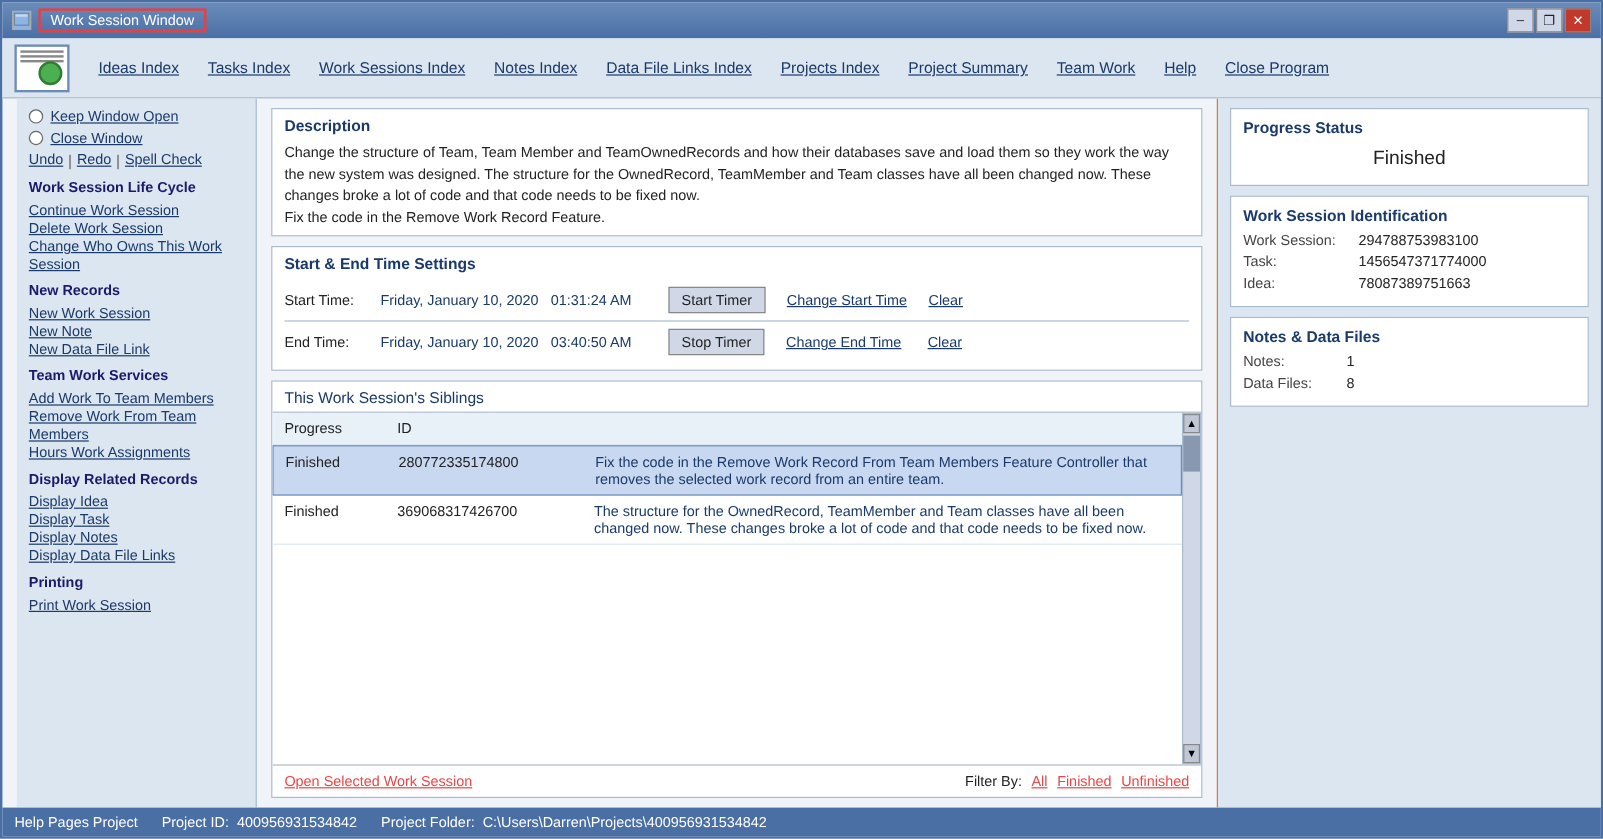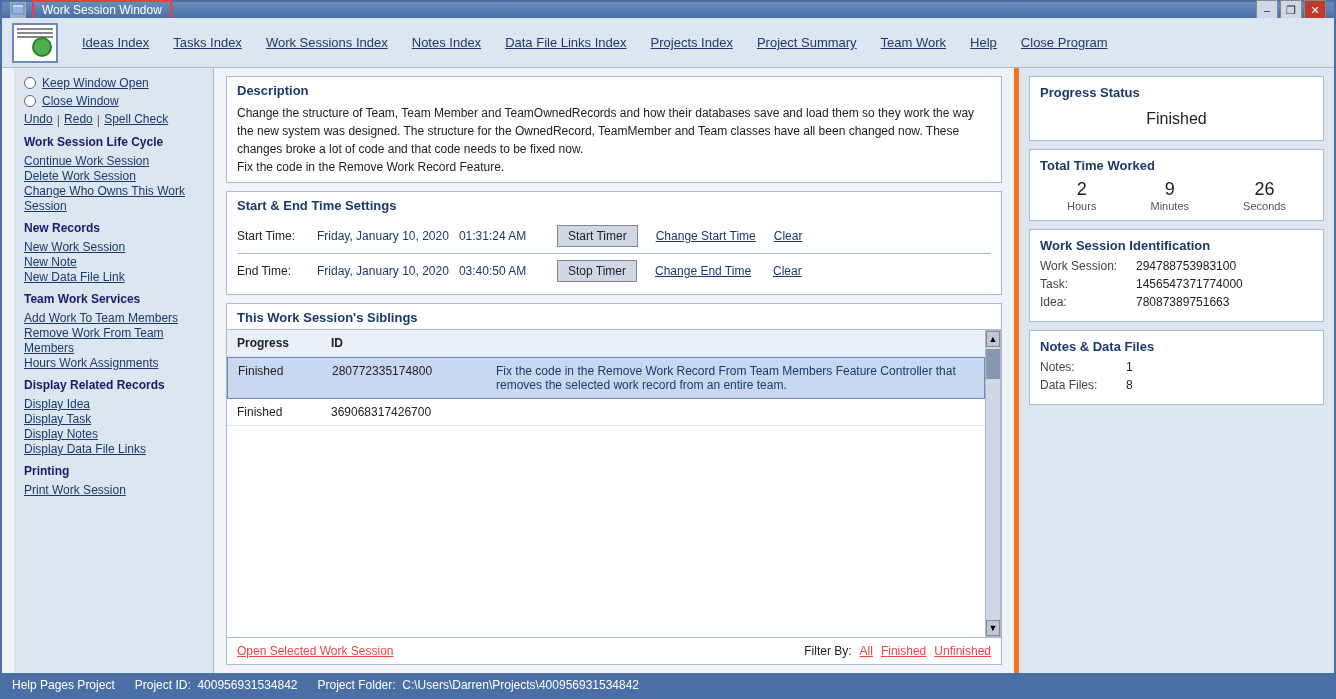--- a/index.html
+++ b/index.html
@@ -14,21 +14,21 @@
     .window {
       width: 1336px;
       height: 699px;
       display: flex;
       flex-direction: column;
       border: 2px solid #4a6fa5;
       background: #f0f4f8;
     }
     .title-bar {
       background: linear-gradient(to bottom, #6b8cba, #4a6fa5);
-      height: 16px;
+      height: 30px;
       display: flex;
       align-items: center;
       justify-content: space-between;
       padding: 0 8px;
       flex-shrink: 0;
       gap: 20px;
     }
     .title-bar-left {
       display: flex;
       align-items: center;
@@ -264,21 +264,21 @@
     
     .siblings-box {
       border: 1px solid #aabbd0;
       background: white;
       flex: 1;
       display: flex;
       flex-direction: column;
       overflow: hidden;
     }
     .siblings-title {
-      font-weight: bold;
+      font-weight: normal;
       color: #1a3a6b;
       font-size: 13px;
       padding: 6px 10px 4px 10px;
       border-bottom: 1px solid #aabbd0;
     }
     .siblings-list {
       flex: 1;
       overflow-y: auto;
       position: relative;
     }
@@ -288,21 +288,21 @@
       display: grid;
       grid-template-columns: 90px 160px 1fr;
       gap: 4px;
       cursor: pointer;
     }
     .sibling-item.selected {
       background: #c8d8f0;
       border: 1px solid #6b8cba;
     }
     .sibling-col-header {
-      font-weight: bold;
+      font-weight: normal;
       color: #222;
       font-size: 12px;
     }
     .sibling-col-value {
       color: #222;
       font-size: 12px;
     }
     .sibling-desc {
       font-size: 12px;
       color: #1a3a6b;
@@ -323,21 +323,21 @@
     }
     .filter-label {
       font-size: 12px;
       color: #222;
       margin-left: auto;
     }
     
     .right-panel {
       width: 320px;
       background: #dce6f0;
-      border-left: 5px solid #f97316;
+      border-left: 1px solid #f97316;
       padding: 8px 10px;
       flex-shrink: 0;
       display: flex;
       flex-direction: column;
       gap: 8px;
     }
     .right-section {
       border: 1px solid #aabbd0;
       background: white;
       padding: 8px 10px;
@@ -591,20 +591,21 @@
               <div class="sibling-desc">Fix the code in the Remove Work Record From Team Members Feature Controller that removes the selected work record from an entire team.</div>
             </div>
 
             <div class="sibling-item">
               <div>
                 <div class="sibling-col-value">Finished</div>
               </div>
               <div>
                 <div class="sibling-col-value">369068317426700</div>
               </div>
+              <div class="sibling-desc">The structure for the OwnedRecord, TeamMember and Team classes have all been changed now. These changes broke a lot of code and that code needs to be fixed now.</div>
             </div>
           </div>
 
           <div class="scrollbar-track">
             <div class="scrollbar-btn">▲</div>
             <div class="scrollbar-thumb"></div>
             <div style="flex:1"></div>
             <div class="scrollbar-btn">▼</div>
           </div>
         </div>
@@ -618,37 +619,20 @@
       </div>
     </div>
 
     <div class="right-panel">
 
       <div class="right-section">
         <div class="right-section-title">Progress Status</div>
         <div class="progress-status-value">Finished</div>
       </div>
 
-      <div class="right-section">
-        <div class="right-section-title">Total Time Worked</div>
-        <div class="time-worked-grid">
-          <div class="time-worked-cell">
-            <span class="time-worked-number">2</span>
-            <span class="time-worked-label">Hours</span>
-          </div>
-          <div class="time-worked-cell">
-            <span class="time-worked-number">9</span>
-            <span class="time-worked-label">Minutes</span>
-          </div>
-          <div class="time-worked-cell">
-            <span class="time-worked-number">26</span>
-            <span class="time-worked-label">Seconds</span>
-          </div>
-        </div>
-      </div>
 
       <div class="right-section">
         <div class="right-section-title">Work Session Identification</div>
         <div class="id-row">
           <span class="id-label">Work Session:</span>
           <span class="id-value">294788753983100</span>
         </div>
         <div class="id-row">
           <span class="id-label">Task:</span>
           <span class="id-value">1456547371774000</span>

